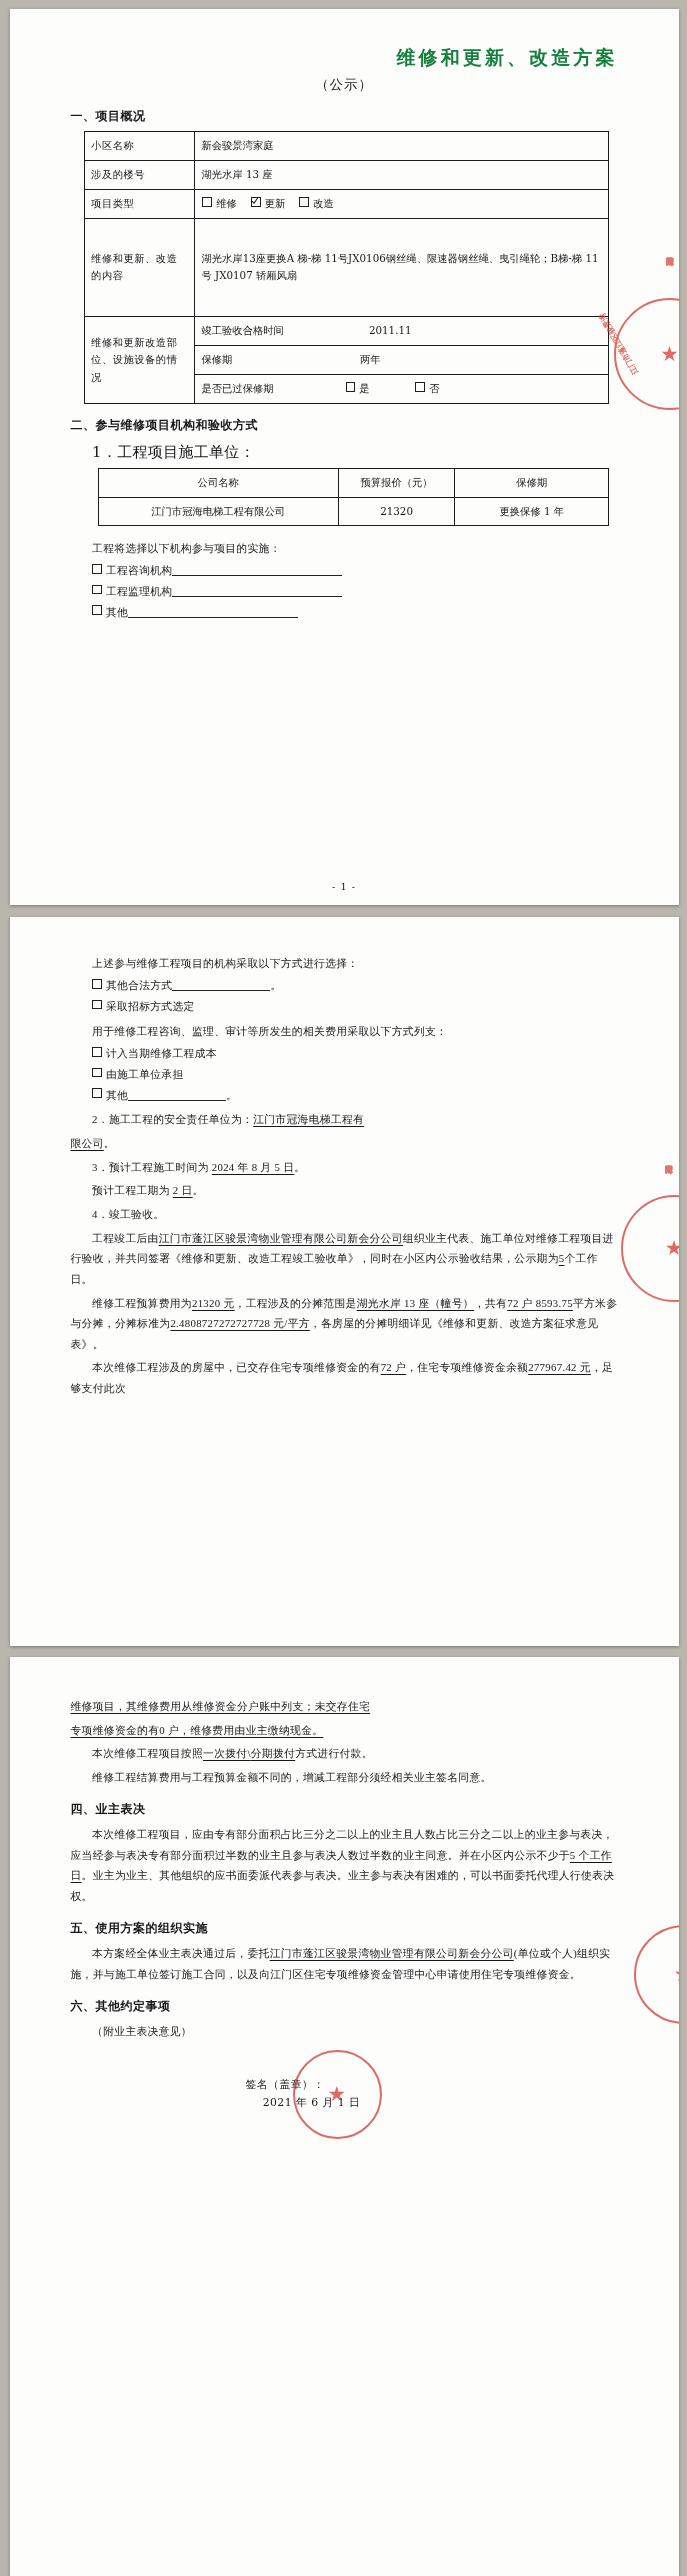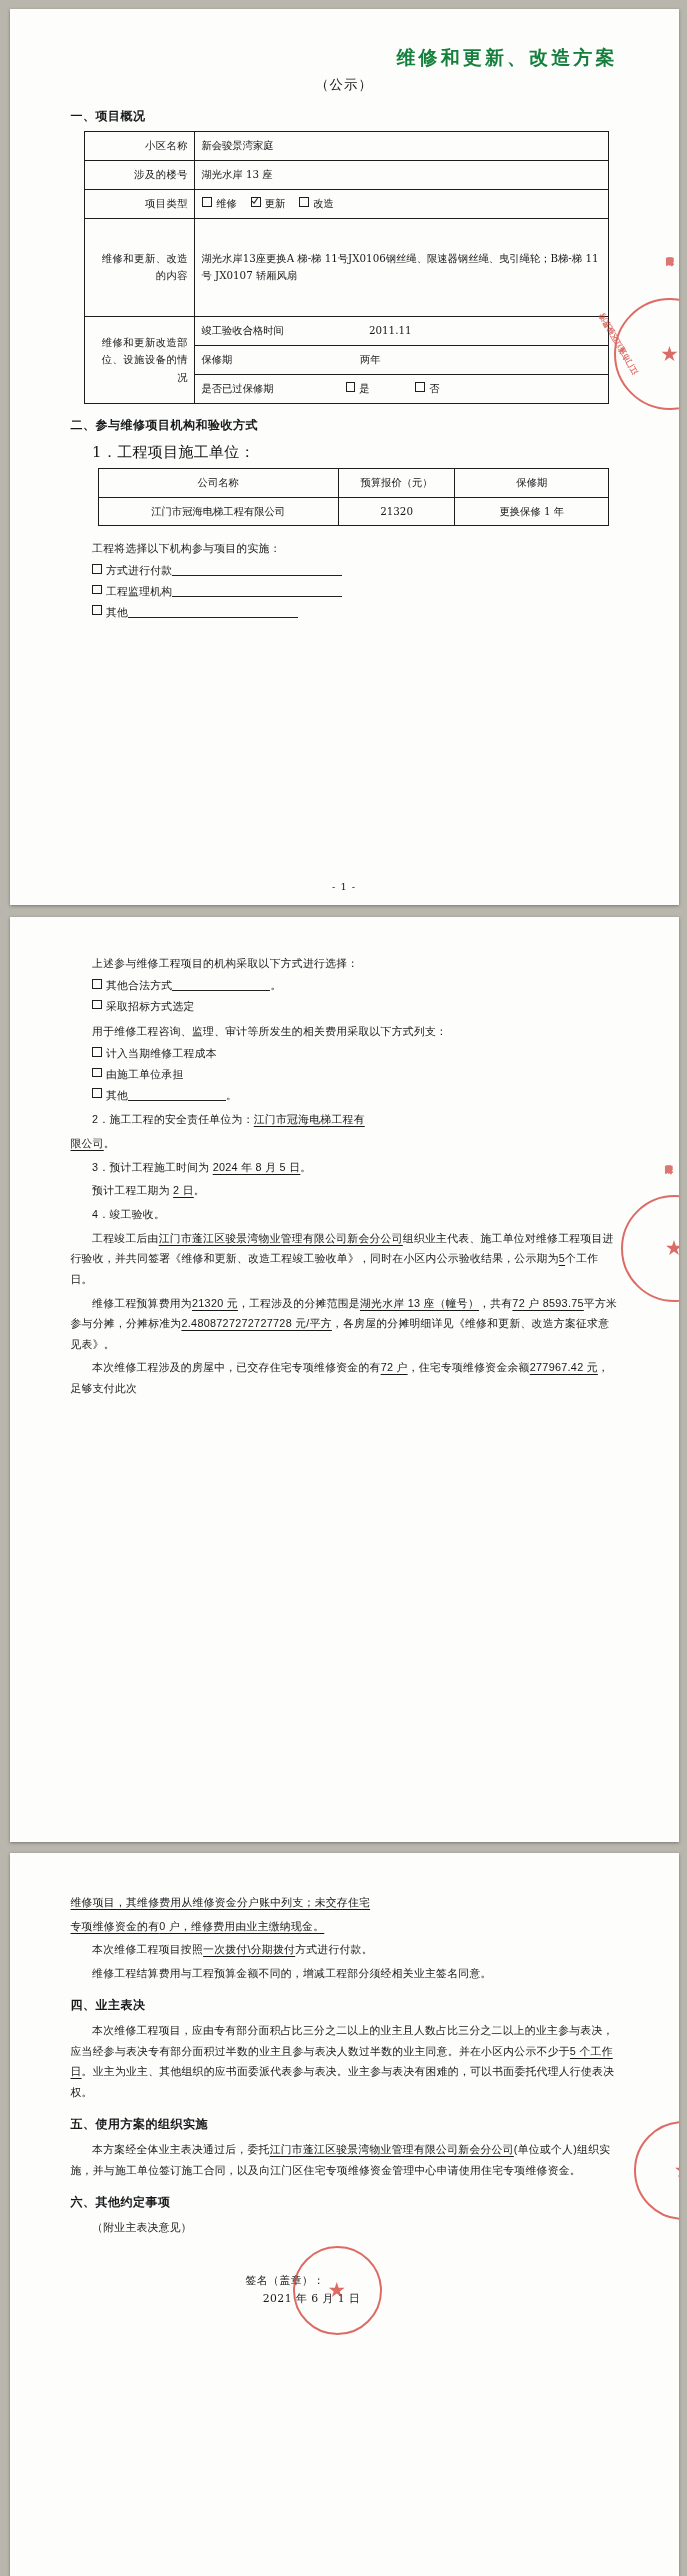--- a/index.html
+++ b/index.html
@@ -16,21 +16,21 @@
   }
   .sheet {
     position: relative;
     background: #fdfdfb;
     margin: 0 auto 11.3px auto;
     box-shadow: 0 1px 3.1px rgba(0,0,0,0.35);
     overflow: hidden;
     color: #16181a;
   }
   .sheet.p1 { width: 669px; height: 896px; margin-top: 9.3px; }
-  .sheet.p2 { width: 669px; height: 925px; }
+  .sheet.p2 { width: 669px; height: 729px; }
   .sheet.p3 { width: 669px; height: 1028px; }
 
   .inner {
     position: absolute;
     left: 0; top: 0; right: 0; bottom: 0;
     padding: 28px 61px 20.6px 61px;
     box-sizing: border-box;
   }
 
   .doc-title {
@@ -58,21 +58,21 @@
     margin: 13.4px 0 6.2px 0;
     letter-spacing: 0.5px;
   }
   .sub-heading {
     font-family: "DejaVu Serif", "Liberation Serif", serif;
     font-size: 15px;
     margin: 9.3px 0 5.2px 0;
     letter-spacing: 0.3px;
   }
   .para {
-    font-family: Liberation Sans, sans-serif;
+    font-family: Liberation Serif, serif;
     font-size: 10.8px;
     line-height: 20.6px;
     text-indent: 21.6px;
     margin: 3.1px 0;
     letter-spacing: 0.3px;
   }
   .para.noind { text-indent: 0; }
 
   .u { text-decoration: underline; text-underline-offset: 2.6px; }
   .blank-line {
@@ -105,21 +105,21 @@
     font-family: "DejaVu Serif", "Liberation Serif", serif;
     font-size: 10.3px;
   }
   table.t td {
     border: 0.8px solid #1b1d1f;
     padding: 5.2px 6.2px;
     vertical-align: middle;
     line-height: 17.5px;
   }
   td.lbl {
-    text-align: right;
+    text-align: left;
     width: 97px;
     letter-spacing: 0.5px;
   }
   td.ctr { text-align: center; }
 
   .table-wrap { padding: 0 8.2px 0 13.4px; }
   .table-wrap2 { padding: 0 8.2px 0 27px; }
 
   .checks-inline .cb { margin-left: 1px; }
 
@@ -275,21 +275,21 @@
             <td class="ctr">21320</td>
             <td class="ctr">更换保修 1 年</td>
           </tr>
         </tbody>
           </table>
       </div>
 
       <div class="para" style="margin-top:11.3px;">工程将选择以下机构参与项目的实施：</div>
 
       <div class="cbline">
-        <span class="cb"></span><span>方式进行付款</span><span class="blank-line long"></span>
+        <span class="cb"></span><span>工程咨询机构</span><span class="blank-line long"></span>
       </div>
       <div class="cbline">
         <span class="cb"></span><span>工程监理机构</span><span class="blank-line long"></span>
       </div>
       <div class="cbline">
         <span class="cb"></span><span>其他</span><span class="blank-line long"></span>
       </div>
     </div>
 
     <div class="stamp" style="width:108px;height:108px;right:-47px;top:289px;">

